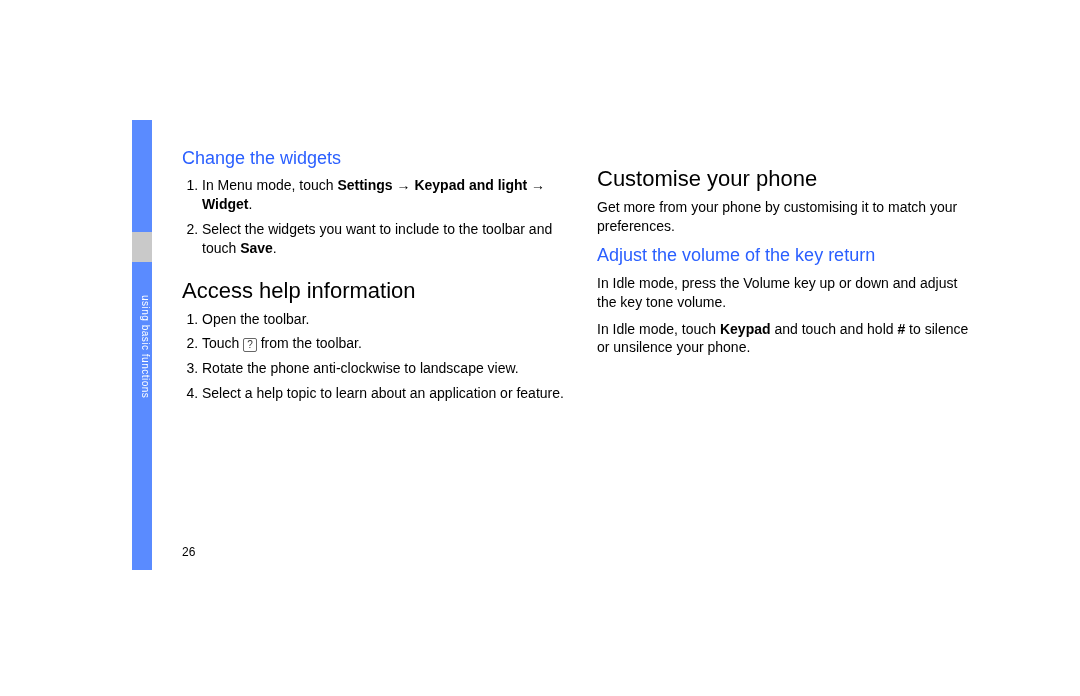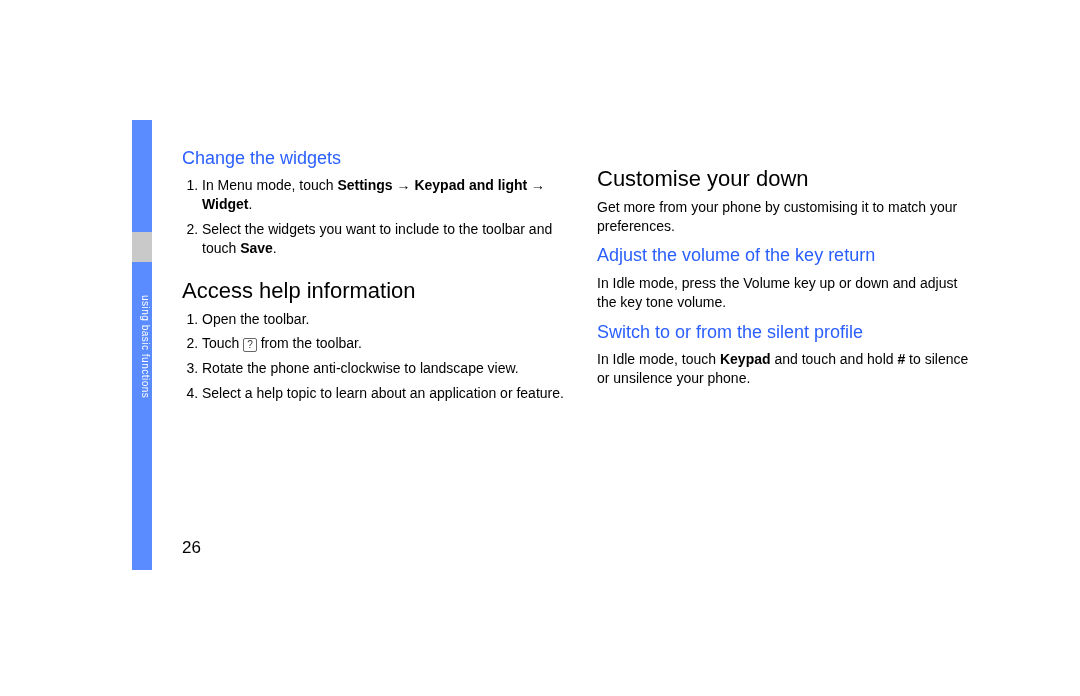--- a/index.html
+++ b/index.html
@@ -127,21 +127,21 @@
   .hash-icon {
     display:inline-block;
     font-weight: bold;
     font-family: Arial, sans-serif;
     vertical-align: baseline;
   }
   .page-num {
     position: absolute;
     left: 182px;
     bottom: 136px;
-    font-size: 17px;
+    font-size: 12px;
   }
 </style>
 </head>
 <body>
 
 <div class="page">
 
   <div class="blue-bar"></div>
   <div class="grey-block"></div>
   <div class="side-label">using basic functions</div>
@@ -168,27 +168,26 @@
         </li>
         <li>Rotate the phone anti-clockwise to landscape view.</li>
         <li>Select a help topic to learn about an application or feature.</li>
       </ol>
 
     </div>
 
     <div class="col">
 
 
-      <h1 class="section">Customise your down</h1>
+      <h1 class="section">Customise your phone</h1>
       <p class="intro">Get more from your phone by customising it to match your preferences.</p>
 
       <h2 class="blue">Adjust the volume of the key return</h2>
       <p class="intro">In Idle mode, press the Volume key up or down and adjust the key tone volume.</p>
 
-      <h2 class="blue">Switch to or from the silent profile</h2>
       <p class="intro">
         <span>In Idle mode, touch </span><span class="bold">Keypad</span><span> and touch and hold </span><span class="hash-icon">#</span><span> to silence or unsilence your phone.</span>
       </p>
 
     </div>
 
   </div>
 
   <div class="page-num">26</div>
 

